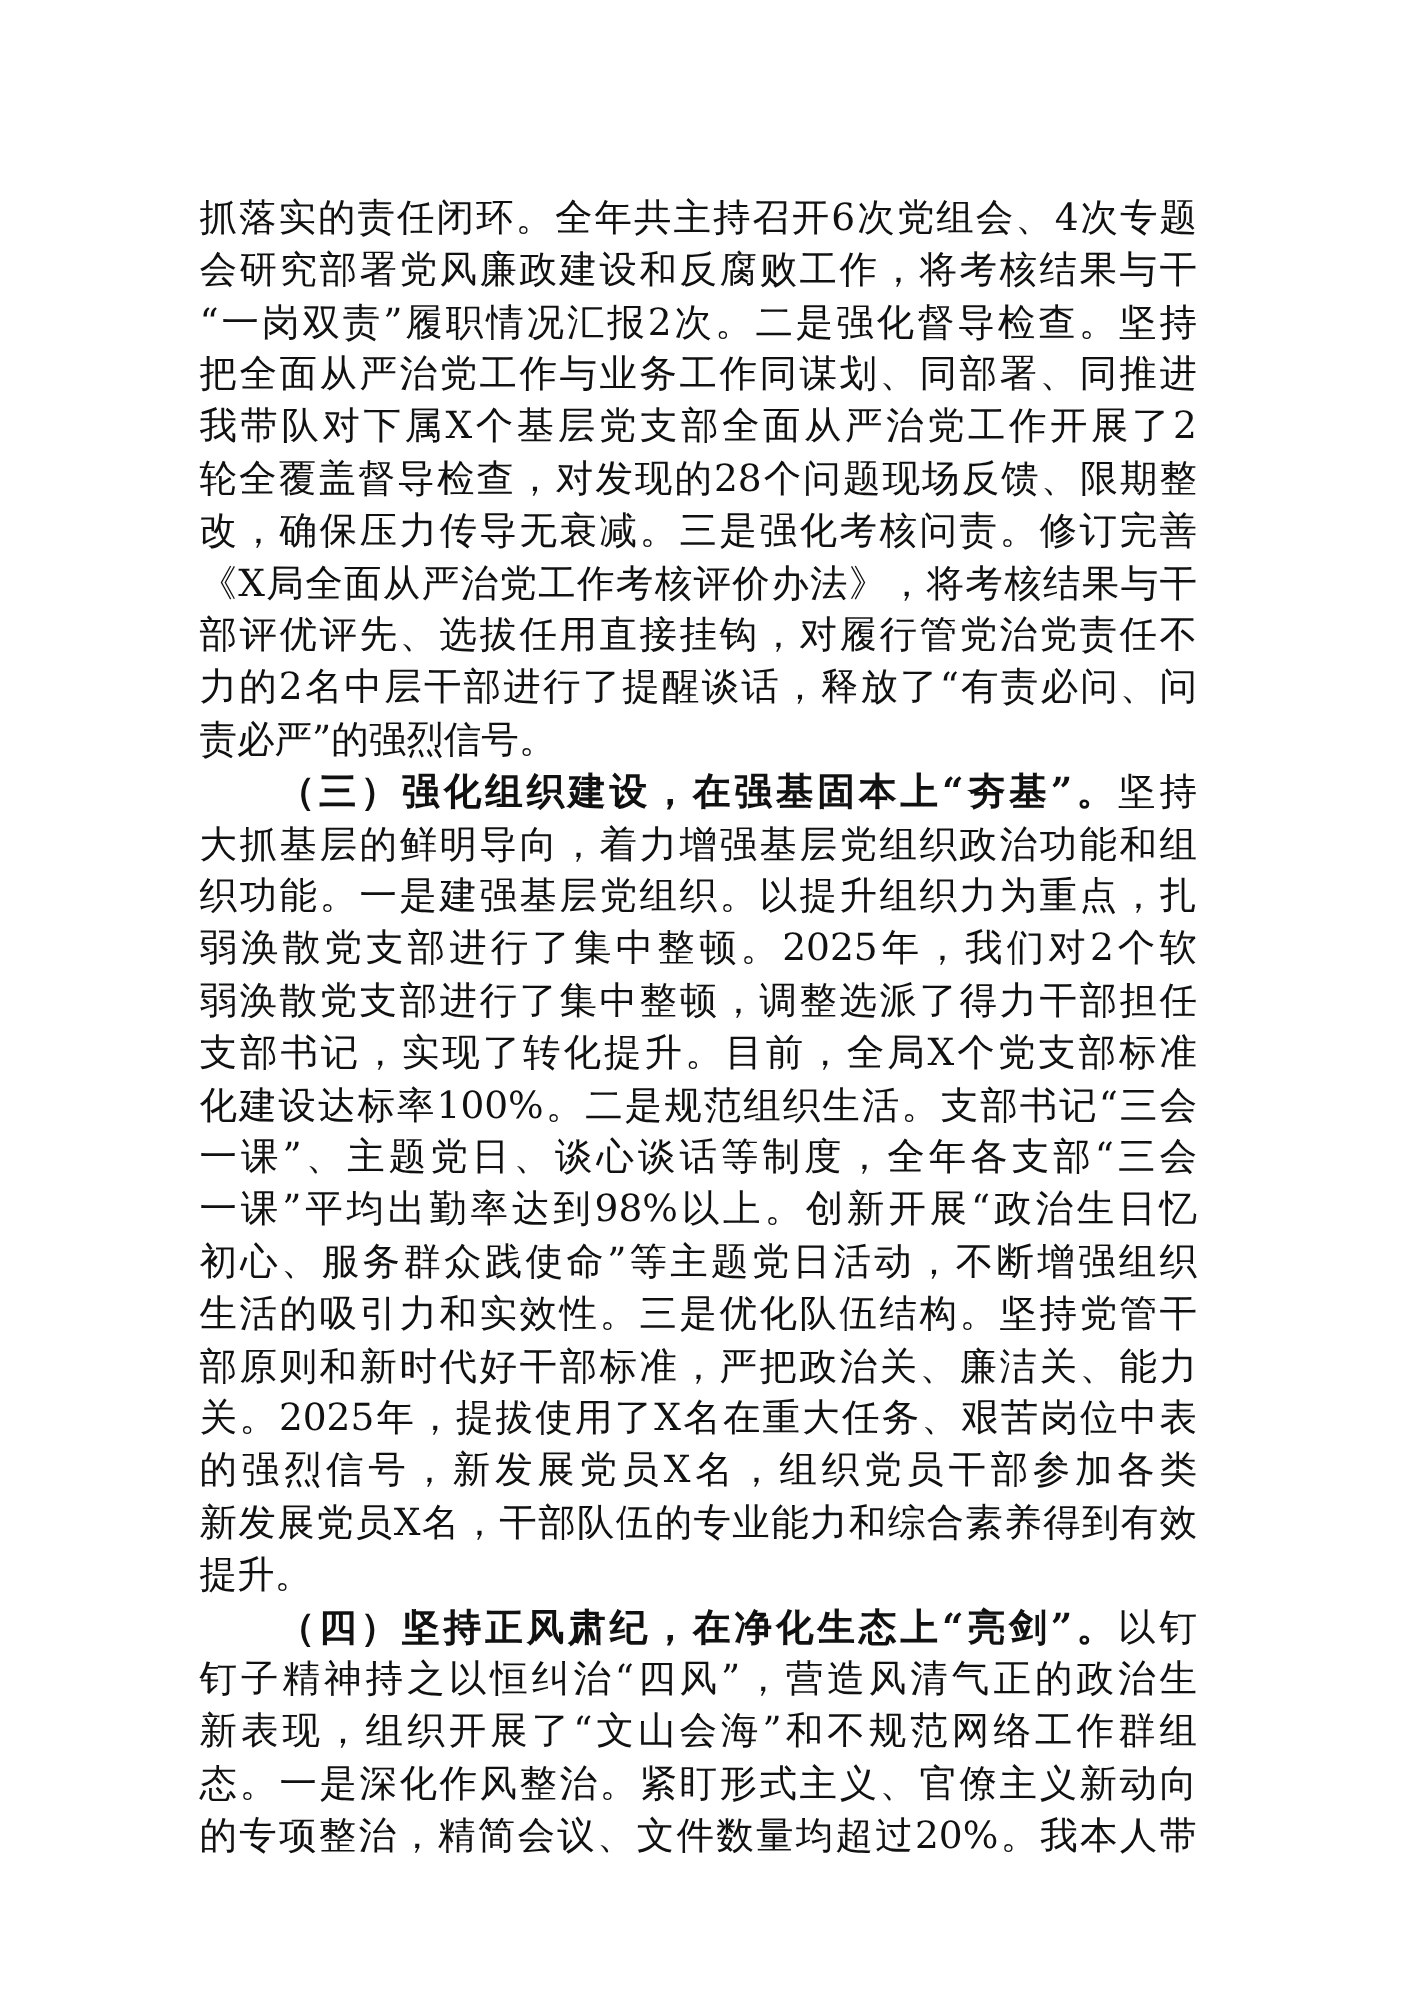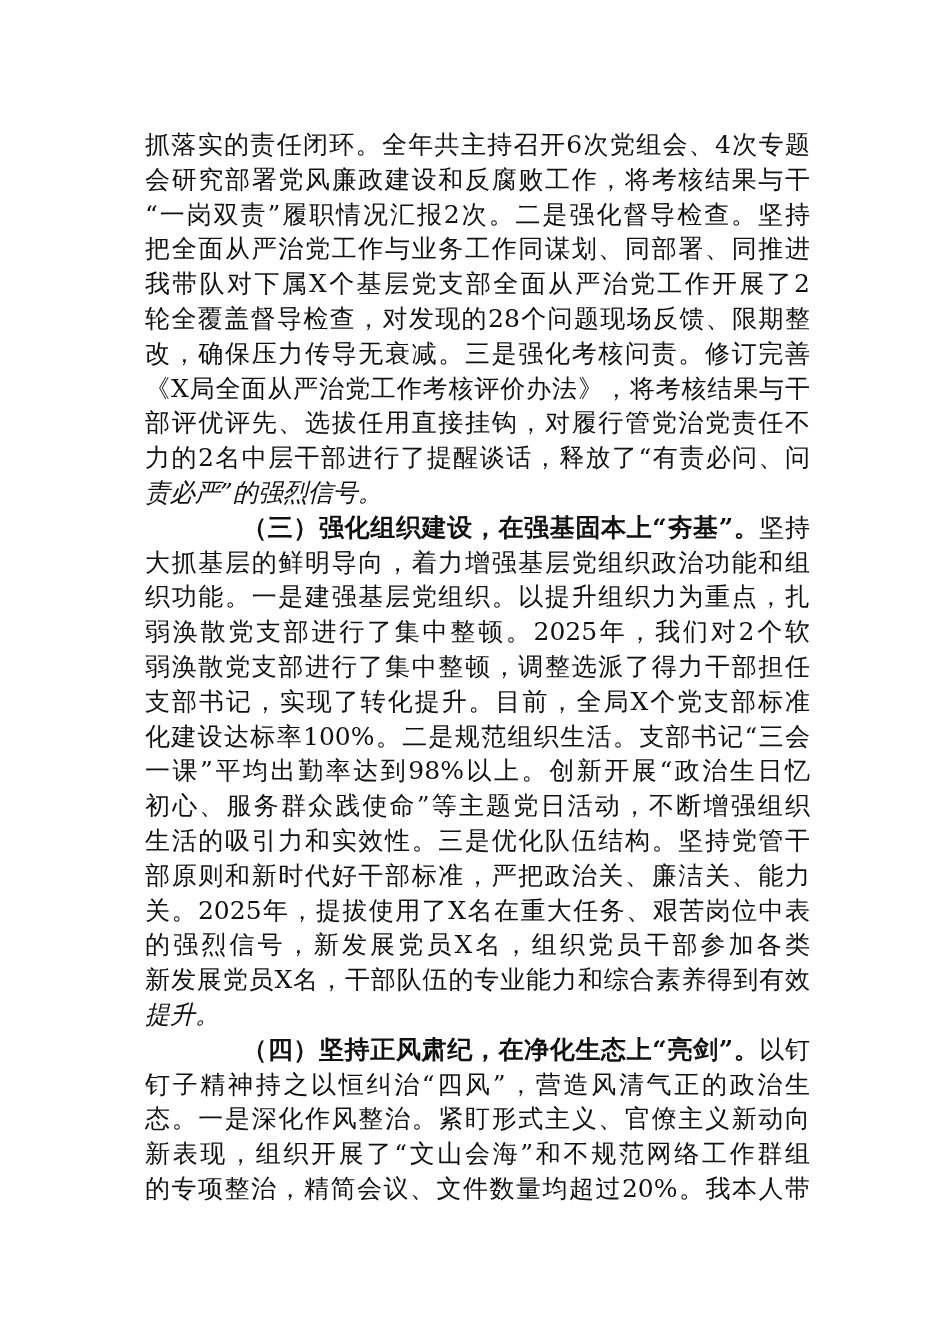--- a/index.html
+++ b/index.html
@@ -10,44 +10,42 @@
     body {
       width: 950px;
       height: 1344px;
       position: relative;
       overflow: hidden;
       font-family: "DejaVu Serif", "Liberation Serif", serif;
       color: #111111;
     }
     .page {
       position: absolute;
-      left: 145px;
+      left: 133px;
       top: 128px;
       width: 665px;
     }
     .line {
       display: block;
       height: 34.8px;
       line-height: 34.8px;
       font-size: 25px;
       white-space: nowrap;
       text-align: justify;
       text-align-last: justify;
       letter-spacing: 0px;
     }
     .line.last {
       text-align-last: left;
-      font-style: italic;
     }
     .line.indent {
       padding-left: 52px;
     }
     .heading-part {
       font-weight: bold;
-      margin-left: 45px;
     }
   </style>
 </head>
 <body>
 
 <div class="page">
 
   <div class="paragraph">
     <span class="line">抓落实的责任闭环。全年共主持召开6次党组会、4次专题</span>
     <span class="line">会研究部署党风廉政建设和反腐败工作，将考核结果与干</span>
@@ -63,31 +61,32 @@
   </div>
 
   <div class="paragraph">
     <span class="line indent"><span class="heading-part">（三）强化组织建设，在强基固本上“夯基”。</span><span>坚持</span></span>
     <span class="line">大抓基层的鲜明导向，着力增强基层党组织政治功能和组</span>
     <span class="line">织功能。一是建强基层党组织。以提升组织力为重点，扎</span>
     <span class="line">弱涣散党支部进行了集中整顿。2025年，我们对2个软</span>
     <span class="line">弱涣散党支部进行了集中整顿，调整选派了得力干部担任</span>
     <span class="line">支部书记，实现了转化提升。目前，全局X个党支部标准</span>
     <span class="line">化建设达标率100%。二是规范组织生活。支部书记“三会</span>
+    <span class="line">一课”、主题党日、谈心谈话等制度，全年各支部“三会</span>
     <span class="line">一课”平均出勤率达到98%以上。创新开展“政治生日忆</span>
     <span class="line">初心、服务群众践使命”等主题党日活动，不断增强组织</span>
     <span class="line">生活的吸引力和实效性。三是优化队伍结构。坚持党管干</span>
     <span class="line">部原则和新时代好干部标准，严把政治关、廉洁关、能力</span>
     <span class="line">关。2025年，提拔使用了X名在重大任务、艰苦岗位中表</span>
     <span class="line">的强烈信号，新发展党员X名，组织党员干部参加各类</span>
     <span class="line">新发展党员X名，干部队伍的专业能力和综合素养得到有效</span>
     <span class="line last">提升。</span>
   </div>
 
   <div class="paragraph">
     <span class="line indent"><span class="heading-part">（四）坚持正风肃纪，在净化生态上“亮剑”。</span><span>以钉</span></span>
     <span class="line">钉子精神持之以恒纠治“四风”，营造风清气正的政治生</span>
+    <span class="line">新表现，组织开展了“文山会海”和不规范网络工作群组</span>
     <span class="line">态。一是深化作风整治。紧盯形式主义、官僚主义新动向</span>
-    <span class="line">新表现，组织开展了“文山会海”和不规范网络工作群组</span>
     <span class="line">的专项整治，精简会议、文件数量均超过20%。我本人带</span>
   </div>
 
 </div>
 
 </body></html>

